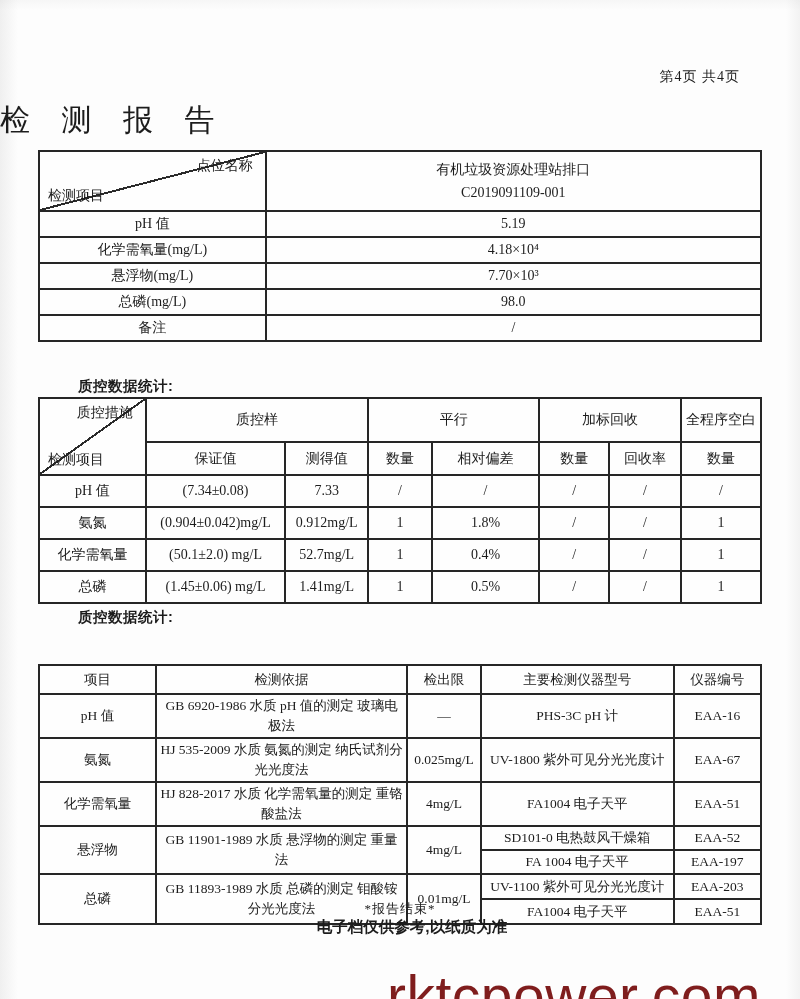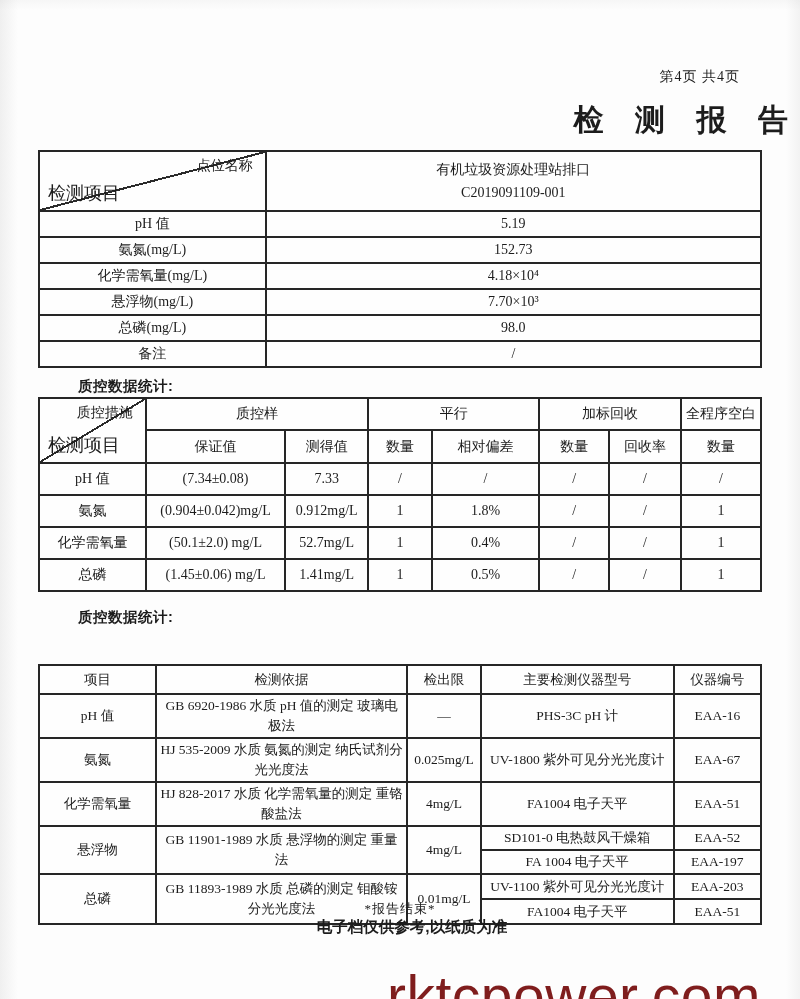--- a/index.html
+++ b/index.html
@@ -8,43 +8,43 @@
     font-family:"Liberation Serif","DejaVu Serif",serif;color:#1c1c1c;
   }
   .page::before{ 
     content:"";position:absolute;inset:0;pointer-events:none;
     background:
       linear-gradient(to right, rgba(120,120,120,0.10), rgba(0,0,0,0) 18px),
       linear-gradient(to left, rgba(120,120,120,0.08), rgba(0,0,0,0) 14px),
       linear-gradient(to bottom, rgba(120,120,120,0.05), rgba(0,0,0,0) 10px);
   }
   .pageno{position:absolute;top:68px;right:60px;font-size:14px;letter-spacing:1px;}
-  .title{position:absolute;top:100px;left:0;width:100%;text-align:right;
-    font-size:30px;font-weight:bold;letter-spacing:12px;}
+  .title{position:absolute;top:100px;left:0;width:100%;text-align:left;
+    font-size:30px;font-weight:normal;letter-spacing:12px;}
   table{border-collapse:collapse;table-layout:fixed;position:absolute;left:38px;width:724px;background:#fefefe;}
   td,th{border:2px solid #262626;text-align:center;vertical-align:middle;
     font-size:14px;font-weight:normal;padding:1px 3px;overflow:hidden;}
   
   .t1{top:150px;}
   .t1 .hdr{height:60px;}
   .t1 .r{height:26px;}
   .diag{position:relative;padding:0;
     background:linear-gradient(to bottom right,
       rgba(0,0,0,0) calc(50% - 1px), #2a2a2a calc(50% - 1px),
       #2a2a2a calc(50% + 1px), rgba(0,0,0,0) calc(50% + 1px));}
   .diag .ct{position:absolute;top:5px;right:12px;font-size:14px;}
-  .diag .cb{position:absolute;bottom:5px;left:8px;font-size:18px;text-align:right;}
+  .diag .cb{position:absolute;bottom:5px;left:8px;font-size:14px;text-align:right;}
   .sample div{line-height:1.65;font-size:14px;}
   
   .sec{position:absolute;left:38px;font-family:"Liberation Sans","DejaVu Sans",sans-serif;
     font-weight:bold;font-size:14.5px;letter-spacing:0.5px;margin-left:40px;}
   .sec1{top:377px;} .sec2{top:608px;}
   
   .t2{top:397px;}
-  .t2 .gh{height:32px;} .t2 .sh{height:33px;} .t2 .r{height:32px;}
+  .t2 .gh{height:44px;} .t2 .sh{height:33px;} .t2 .r{height:32px;}
   
   .t3{top:630px;margin-top:34px;}
   .t3 .hdr{height:29px;}
   .t3 .r1{height:44px;} .t3 .sub{height:24px;} .t3 .sub2{height:25px;}
   .t3 td{font-size:13.5px;}
   .method{line-height:1.45;border-radius:17px;}
   
   .endline{position:absolute;top:900px;left:0;width:100%;text-align:center;font-size:13px;letter-spacing:1px;}
   .note{position:absolute;top:917px;left:0;width:103%;text-align:center;
     font-family:"Liberation Sans","DejaVu Sans",sans-serif;font-weight:bold;font-size:15.5px;}
@@ -71,24 +71,20 @@
         <span class="cb">检测项目</span>
       </td>
       <td class="sample">
         <div>有机垃圾资源处理站排口</div>
         <div>C2019091109-001</div>
       </td>
     </tr>
     <tr class="r">
       <td>pH 值</td>
       <td>5.19</td>
-    </tr>
-    <tr class="r">
-      <td>氨氮(mg/L)</td>
-      <td>152.73</td>
     </tr>
     <tr class="r">
       <td>化学需氧量(mg/L)</td>
       <td>4.18×10⁴</td>
     </tr>
     <tr class="r">
       <td>悬浮物(mg/L)</td>
       <td>7.70×10³</td>
     </tr>
     <tr class="r">

